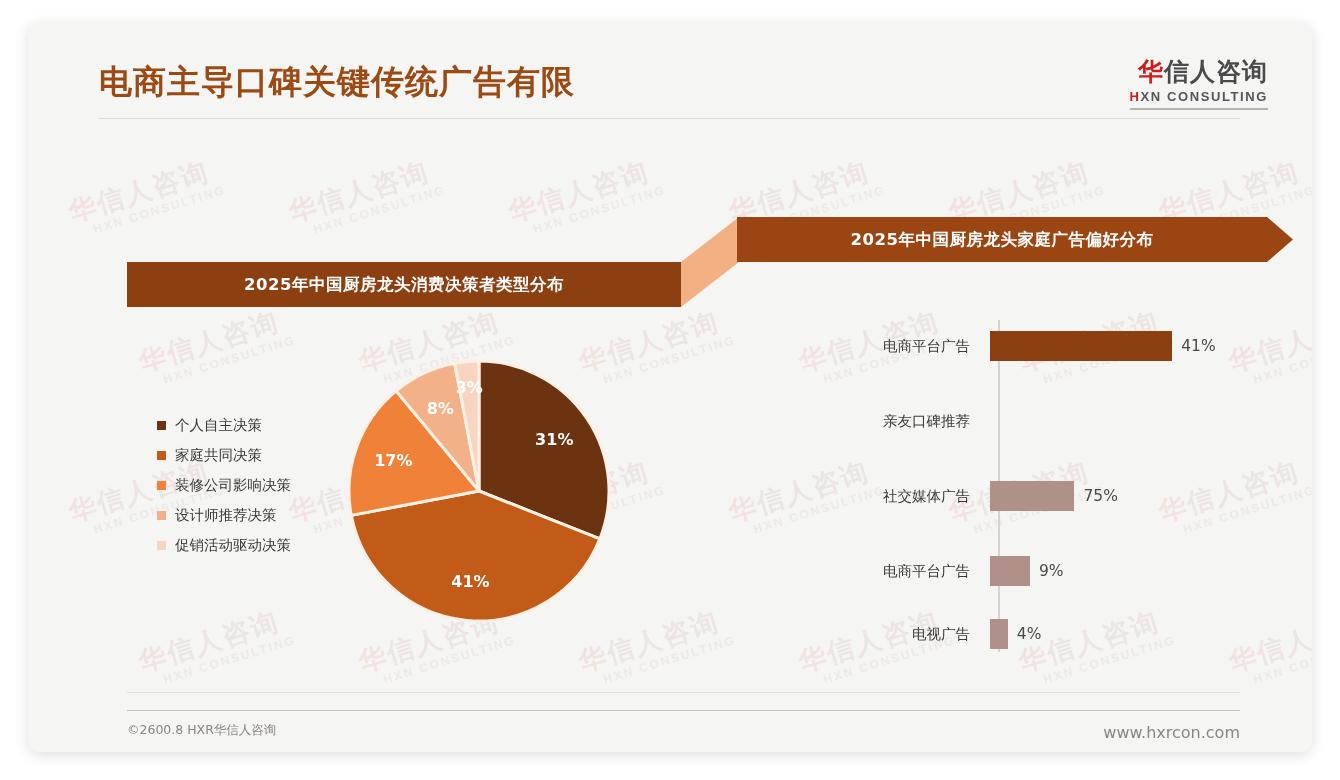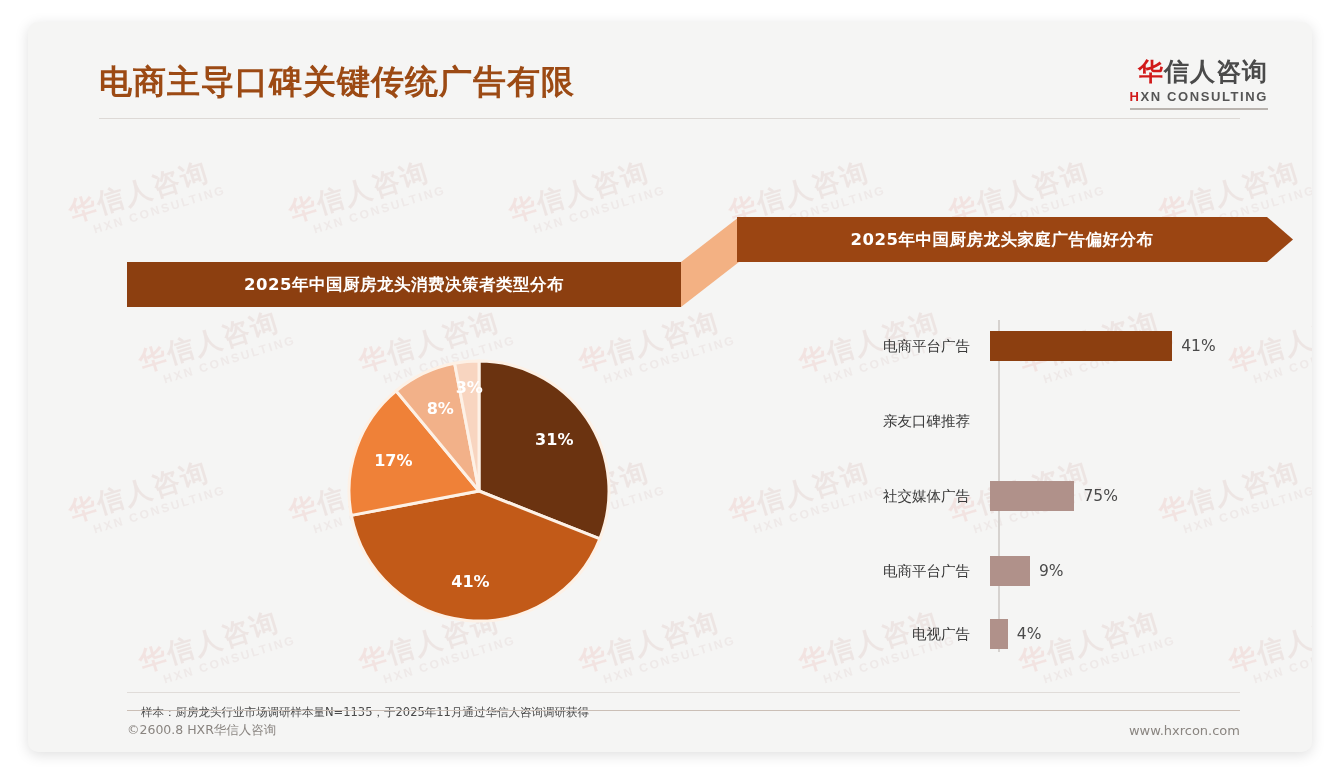--- a/index.html
+++ b/index.html
@@ -308,21 +308,21 @@
     left: 99px;
     top: 12px;
     font-size: 12.5px;
     color: #8a8580;
     font-family: "DejaVu Sans", sans-serif;
   }
   #footer-right {
     position: absolute;
     right: 72px;
     top: 13px;
-    font-size: 13px;
+    font-size: 16px;
     color: #8a8580;
     font-family: "DejaVu Sans", sans-serif;
   }
 </style>
 </head>
 <body>
 
 <div id="slide">
 
   <div id="watermarks">
@@ -446,20 +446,42 @@
   <div id="banner-left">
     <span class="banner-text">2025年中国厨房龙头消费决策者类型分布</span>
   </div>
 
   <div id="banner-right">
     <div class="banner-bg"></div>
     <span class="banner-text">2025年中国厨房龙头家庭广告偏好分布</span>
   </div>
 
   <div id="pie-panel">
+    <div id="pie-legend">
+        <div class="legend-item">
+          <span class="legend-swatch" style="background: rgb(107, 51, 16);"></span>
+          <span class="legend-label">个人自主决策</span>
+        </div>
+        <div class="legend-item">
+          <span class="legend-swatch" style="background: rgb(194, 90, 24);"></span>
+          <span class="legend-label">家庭共同决策</span>
+        </div>
+        <div class="legend-item">
+          <span class="legend-swatch" style="background: rgb(239, 129, 56);"></span>
+          <span class="legend-label">装修公司影响决策</span>
+        </div>
+        <div class="legend-item">
+          <span class="legend-swatch" style="background: rgb(242, 177, 137);"></span>
+          <span class="legend-label">设计师推荐决策</span>
+        </div>
+        <div class="legend-item">
+          <span class="legend-swatch" style="background: rgb(248, 213, 192);"></span>
+          <span class="legend-label">促销活动驱动决策</span>
+        </div>
+      </div>
     <div id="pie-wrap">
       <svg id="pie-svg" viewBox="0 0 268 268">
           <path d="M 134 134 L 134 4 A 130 130 0 0 1 254.87094316547268 181.85619184900813 Z" fill="#6b3310" stroke="#fdf1e6" stroke-width="3"></path>
           <text x="209.26433225898512" y="82.85041261545612" class="pie-label">31%</text>
           <path d="M 134 134 L 254.87094316547268 181.85619184900813 A 130 130 0 0 1 6.302657405270466 158.3595708961442 Z" fill="#c25a18" stroke="#fdf1e6" stroke-width="3"></path>
           <text x="125.43614348801523" y="224.5961387788803" class="pie-label">41%</text>
           <path d="M 134 134 L 6.302657405270466 158.3595708961442 A 130 130 0 0 1 51.134881332670275 33.83327843914745 Z" fill="#ef8138" stroke="#fdf1e6" stroke-width="3"></path>
           <text x="48.37985002516547" y="103.17484925767852" class="pie-label">17%</text>
           <path d="M 134 134 L 51.134881332670275 33.83327843914745 A 130 130 0 0 1 109.6404291038557 6.3026574052704945 Z" fill="#f2b189" stroke="#fdf1e6" stroke-width="3"></path>
           <text x="95.25408446757837" y="51.66073822559224" class="pie-label">8%</text>
@@ -500,21 +522,20 @@
           <div class="bar-cat">电视广告</div>
           <div class="bar-track">
             <div class="bar-fill" style="width: 17.7778px; background: rgb(176, 145, 138);"></div>
             <div class="bar-val">4%</div>
           </div>
         </div>
       </div>
   </div>
 
   <div id="footnote-rule"></div>
-  <div id="footnote">样本：厨房龙头行业市场调研样本量N=1135，于2025年11月通过华信人咨询调研获得</div>
 
   <div id="footer">
     <div id="footer-rule"></div>
     <div id="footer-left">©2600.8 HXR华信人咨询</div>
     <div id="footer-right">www.hxrcon.com</div>
   </div>
 
 </div>
 
 </body></html>

